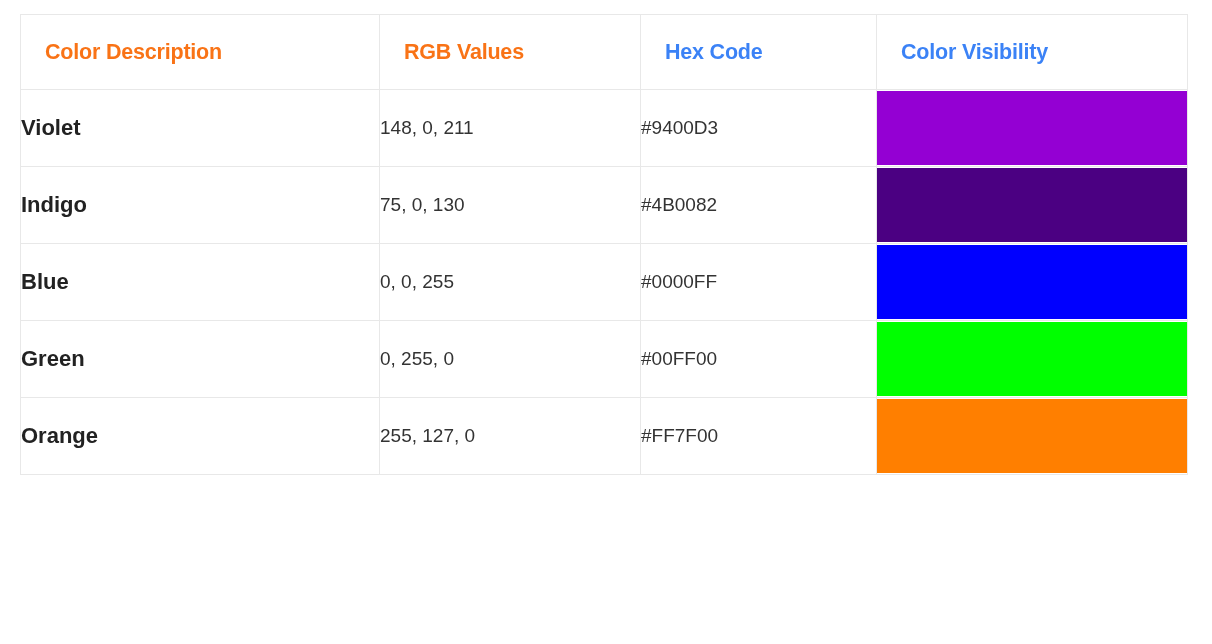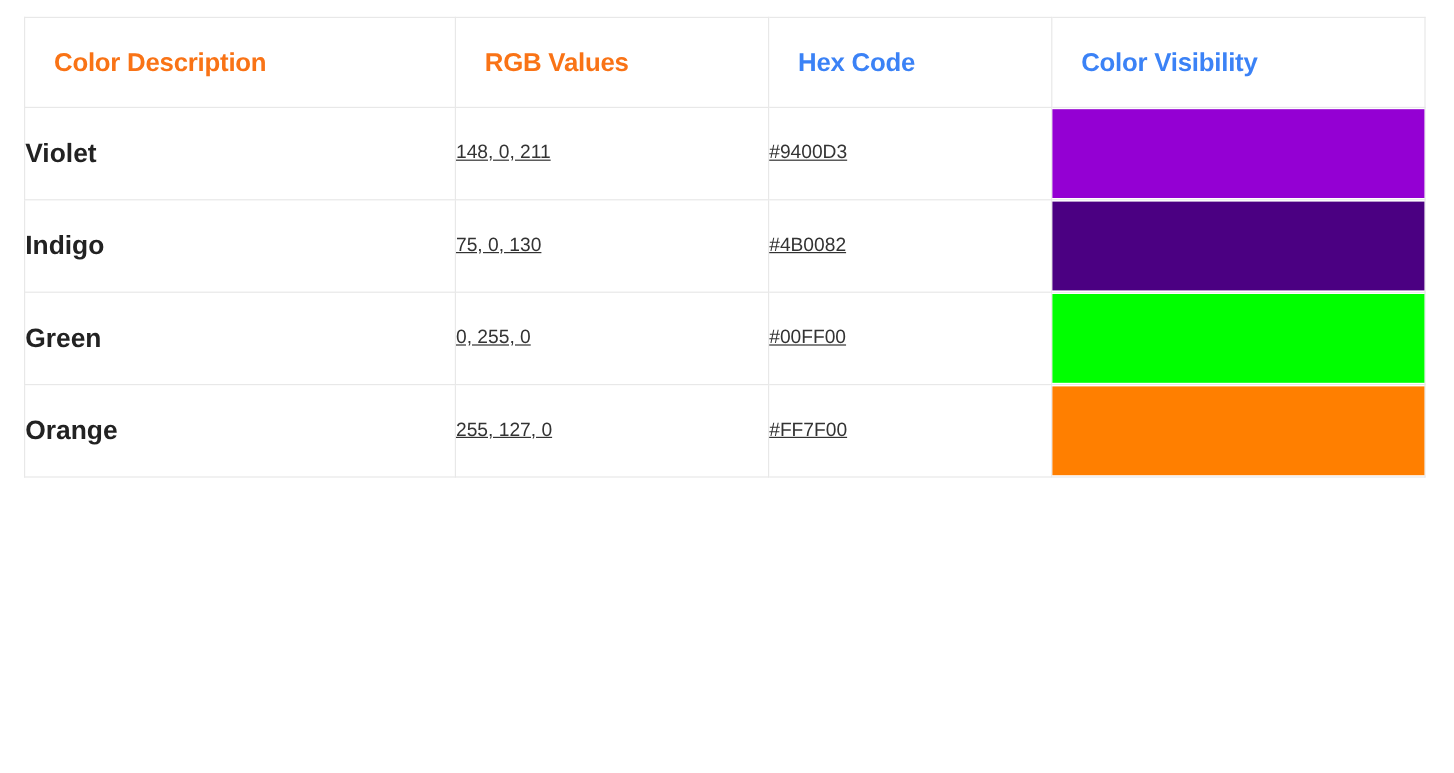--- a/index.html
+++ b/index.html
@@ -63,26 +63,25 @@
   .cell-desc {
     font-size: 22px;
     font-weight: bold;
     color: #222222;
     padding: 0 24px;
     white-space: nowrap;
   }
 
   .cell-rgb,
   .cell-hex {
-    font-size: 16px;
+    font-size: 19px;
     font-weight: normal;
     color: #333333;
     padding: 0 24px;
     white-space: nowrap;
-    text-decoration: underline;
   }
 
   
   .cell-vis {
     padding: 0;
     position: relative;
   }
   .swatch {
     display: block;
     width: 100%;
@@ -123,20 +122,28 @@
         </tr>
         <tr>
           <td class="cell-desc">Indigo</td>
           <td class="cell-rgb">75, 0, 130</td>
           <td class="cell-hex">#4B0082</td>
           <td class="cell-vis">
             <span class="swatch" style="background-color: rgb(75, 0, 130);"></span>
           </td>
         </tr>
         <tr>
+          <td class="cell-desc">Blue</td>
+          <td class="cell-rgb">0, 0, 255</td>
+          <td class="cell-hex">#0000FF</td>
+          <td class="cell-vis">
+            <span class="swatch" style="background-color: rgb(0, 0, 255);"></span>
+          </td>
+        </tr>
+        <tr>
           <td class="cell-desc">Green</td>
           <td class="cell-rgb">0, 255, 0</td>
           <td class="cell-hex">#00FF00</td>
           <td class="cell-vis">
             <span class="swatch" style="background-color: rgb(0, 255, 0);"></span>
           </td>
         </tr>
         <tr>
           <td class="cell-desc">Orange</td>
           <td class="cell-rgb">255, 127, 0</td>

